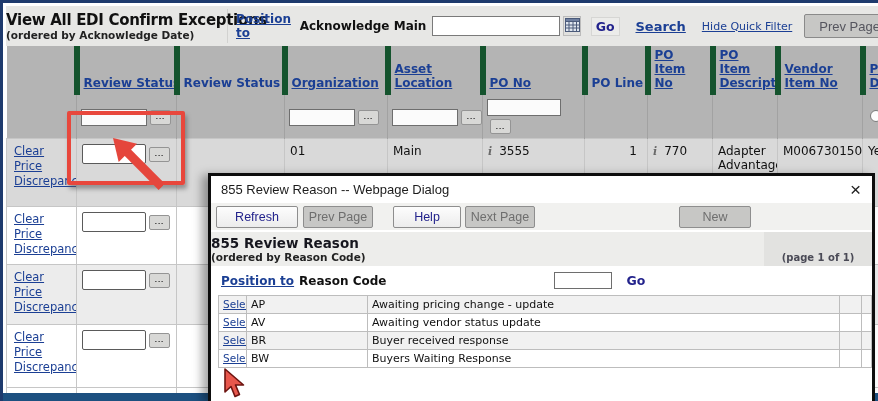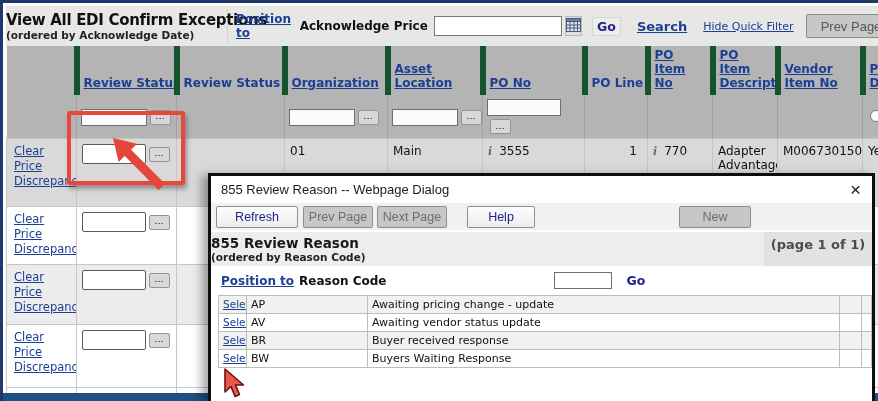--- a/index.html
+++ b/index.html
@@ -94,21 +94,21 @@
   .dlg-title { font-size: 13px; color: #1c1c1c; font-family: "Liberation Sans", sans-serif; }
   .dlg-close { margin-left: auto; font-size: 19px; line-height: 1; color: #222; background: none; border: none; cursor: pointer; padding: 0 2px; }
   .dlg-btnstrip { height: 29px; background: #f1f1ef; display: flex; align-items: center; border-bottom: 2px solid #fff; }
   .dlg-btn { height: 22px; font-size: 12.5px; border: 1px solid #8e8e8e; border-radius: 2px; }
   .dlg-btn.enabled { background: linear-gradient(#fdfdfd, #ececec); color: #23238c; cursor: pointer; }
   .dlg-btn.disabled { background: #c7c7c5; color: #6e6e6e; }
   .dlg-section { height: 34px; background: #ededeb; display: flex; }
   .dlg-section-left { padding: 3px 0 0 0; }
   .dlg-h1 { font-size: 13.5px; font-weight: bold; color: #16161e; }
   .dlg-h2 { font-size: 10.5px; font-weight: bold; color: #222; }
-  .dlg-pagebox { margin-left: auto; width: 108px; background: #e2e2e0; display: flex; justify-content: center; padding-top: 5px; font-size: 13px; font-weight: bold; color: #4a4a56; }
+  .dlg-pagebox { margin-left: auto; width: 108px; background: #e2e2e0; display: flex; justify-content: center; padding-top: 20px; font-size: 10px; font-weight: bold; color: #4a4a56; }
   .dlg-posrow { height: 29px; display: flex; align-items: center; padding: 0 10px; background: #fff; }
   .dlg-pos-input { width: 58px; height: 17px; border: 1px solid #6e6e6e; margin-left: 168px; }
   .dlg-go { font-size: 12.5px; font-weight: bold; color: #23238c; margin-left: 14px; }
   table.dlg-grid { margin-left: 7px; width: 653px; border-collapse: collapse; table-layout: fixed; }
   .dlg-grid th {
     background: #d3d3d1; border: 1px solid #b4b4b4; text-align: left;
     vertical-align: bottom; padding: 2px 2px 3px 4px; height: 34px; overflow: hidden;
   }
   .asc-lbl { font-size: 10.5px; color: #75757f; font-weight: normal; display: block; }
   .dlg-hdr-link { font-size: 11.5px; font-weight: bold; text-decoration: underline; color: #1b3f94; cursor: pointer; }
@@ -123,21 +123,21 @@
 </head>
 <body>
 
 <div class="topbar">
   <div class="title-block">
     <div class="page-title">View All EDI Confirm Exceptions</div>
     <div class="page-subtitle">(ordered by Acknowledge Date)</div>
   </div>
   <div class="topbar-controls">
     <a class="lnk pos-to">Position to</a>
-    <span class="fld-label">Acknowledge Price</span>
+    <span class="fld-label">Acknowledge Main</span>
     <input class="date-input" type="text" value="" style="">
     <button class="cal-btn">
       <span>
         <svg width="15" height="14" viewBox="0 0 15 14">
             <rect x="0.5" y="0.5" width="14" height="13" fill="#dfe6ef" stroke="#4a5a7a"></rect>
             <rect x="0.5" y="0.5" width="14" height="3" fill="#6e7fa0" stroke="#4a5a7a"></rect>
             <path d="M4 4 V13 M8 4 V13 M11.5 4 V13 M1 7 H14 M1 10 H14" stroke="#4a5a7a" stroke-width="1" fill="none"></path>
           </svg>
       </span>
     </button>
@@ -268,22 +268,22 @@
 </svg>
 
 <div class="dialog">
   <div class="dlg-titlebar">
     <span class="dlg-title">855 Review Reason -- Webpage Dialog</span>
     <button class="dlg-close">×</button>
   </div>
   <div class="dlg-btnstrip">
     <button class="dlg-btn enabled" style="margin-left:5px;width:82px">Refresh</button>
     <button class="dlg-btn disabled" style="margin-left:5px;width:70px">Prev Page</button>
+    <button class="dlg-btn enabled" style="margin-left:20px;width:68px">Help</button>
     <button class="dlg-btn disabled" style="margin-left:4px;width:70px">Next Page</button>
-    <button class="dlg-btn enabled" style="margin-left:20px;width:68px">Help</button>
     <button class="dlg-btn disabled" style="margin-left:144px;width:72px">New</button>
   </div>
   <div class="dlg-section">
     <div class="dlg-section-left">
       <div class="dlg-h1">855 Review Reason</div>
       <div class="dlg-h2">(ordered by Reason Code)</div>
     </div>
     <div class="dlg-pagebox">(page 1 of 1)</div>
   </div>
   <div class="dlg-posrow">

